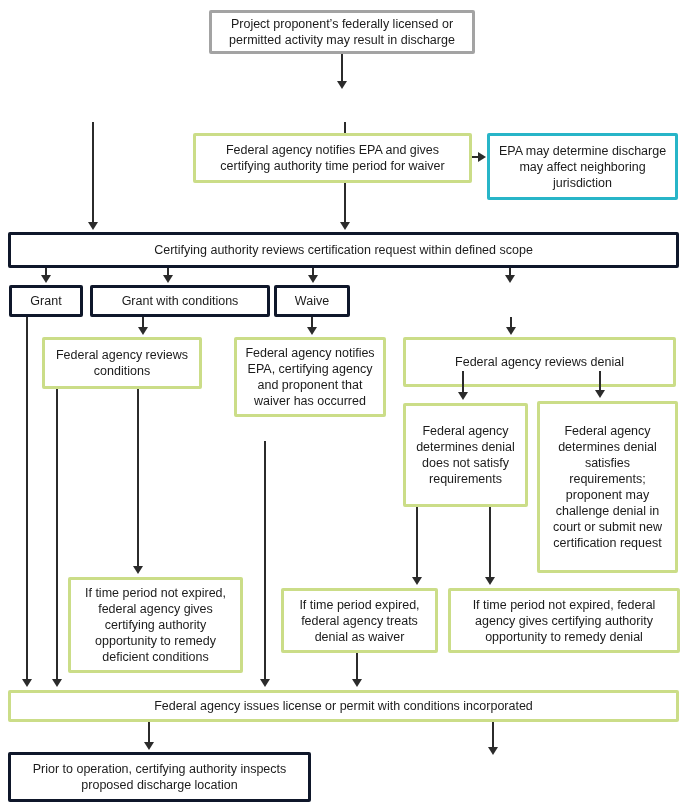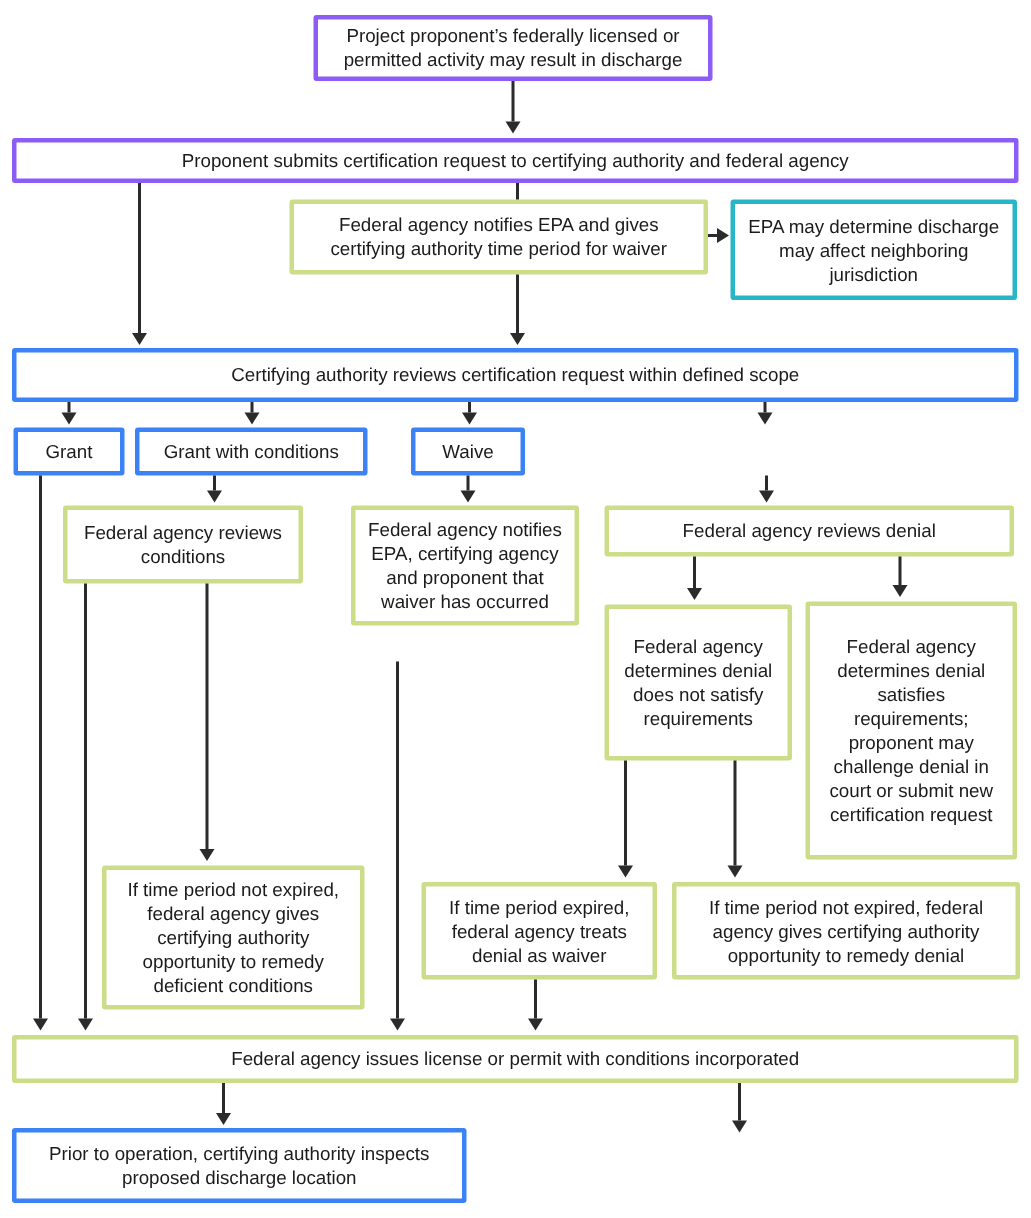--- a/index.html
+++ b/index.html
@@ -22,23 +22,23 @@
     align-items: center;
     justify-content: center;
     text-align: center;
     font-size: 12.5px;
     line-height: 1.28;
     color: #1b1b1b;
     background: #ffffff;
     padding: 2px 6px;
     border-radius: 2px;
   }
-  .navy  { border: 3px solid #8b5cf6; }
+  .navy  { border: 3px solid #a3a3a3; }
   .green { border: 3px solid #cbdd88; }
-  .red   { border: 3px solid #3b82f6; }
+  .red   { border: 3px solid #0f172a; }
   .teal  { border: 3px solid #28b5c8; }
   .vline {
     position: absolute;
     width: 2px;
     background: #2b2b2b;
   }
   .hline {
     position: absolute;
     height: 2px;
     background: #2b2b2b;
@@ -58,40 +58,39 @@
     border-left: 8px solid #2b2b2b;
   }
 </style>
 </head>
 <body>
 
 <div class="canvas">
 
   <div class="node navy" style="left:209px; top:10px; width:266px; height:44px;">Project proponent’s federally licensed or permitted activity may result in discharge</div>
 
-  <div class="node navy" style="left:8px; top:92px; width:671px; height:30px;">Proponent submits certification request to certifying authority and federal agency</div>
 
   <div class="node green" style="left:193px; top:133px; width:279px; height:50px;">Federal agency notifies EPA and gives certifying authority time period for waiver</div>
 
   <div class="node teal" style="left:487px; top:133px; width:191px; height:67px;">EPA may determine discharge may affect neighboring jurisdiction</div>
 
   <div class="node red" style="left:8px; top:232px; width:671px; height:36px;">Certifying authority reviews certification request within defined scope</div>
 
   <div class="node red" style="left:9px; top:285px; width:74px; height:32px;">Grant</div>
 
-  <div class="node red" style="left:90px; top:285px; width:155px; height:32px;">Grant with conditions</div>
+  <div class="node red" style="left:90px; top:285px; width:180px; height:32px;">Grant with conditions</div>
 
   <div class="node red" style="left:274px; top:285px; width:76px; height:32px;">Waive</div>
 
 
   <div class="node green" style="left:42px; top:337px; width:160px; height:52px;">Federal agency reviews conditions</div>
 
   <div class="node green" style="left:234px; top:337px; width:152px; height:80px;">Federal agency notifies EPA, certifying agency and proponent that waiver has occurred</div>
 
-  <div class="node green" style="left:403px; top:337px; width:273px; height:34px;">Federal agency reviews denial</div>
+  <div class="node green" style="left:403px; top:337px; width:273px; height:50px;">Federal agency reviews denial</div>
 
   <div class="node green" style="left:403px; top:403px; width:125px; height:104px;">Federal agency determines denial does not satisfy requirements</div>
 
   <div class="node green" style="left:537px; top:401px; width:141px; height:172px;">Federal agency determines denial satisfies requirements; proponent may challenge denial in court or submit new certification request</div>
 
   <div class="node green" style="left:68px; top:577px; width:175px; height:96px;">If time period not expired, federal agency gives certifying authority opportunity to remedy deficient conditions</div>
 
   <div class="node green" style="left:281px; top:588px; width:157px; height:65px;">If time period expired, federal agency treats denial as waiver</div>
 
   <div class="node green" style="left:448px; top:588px; width:232px; height:65px;">If time period not expired, federal agency gives certifying authority opportunity to remedy denial</div>

